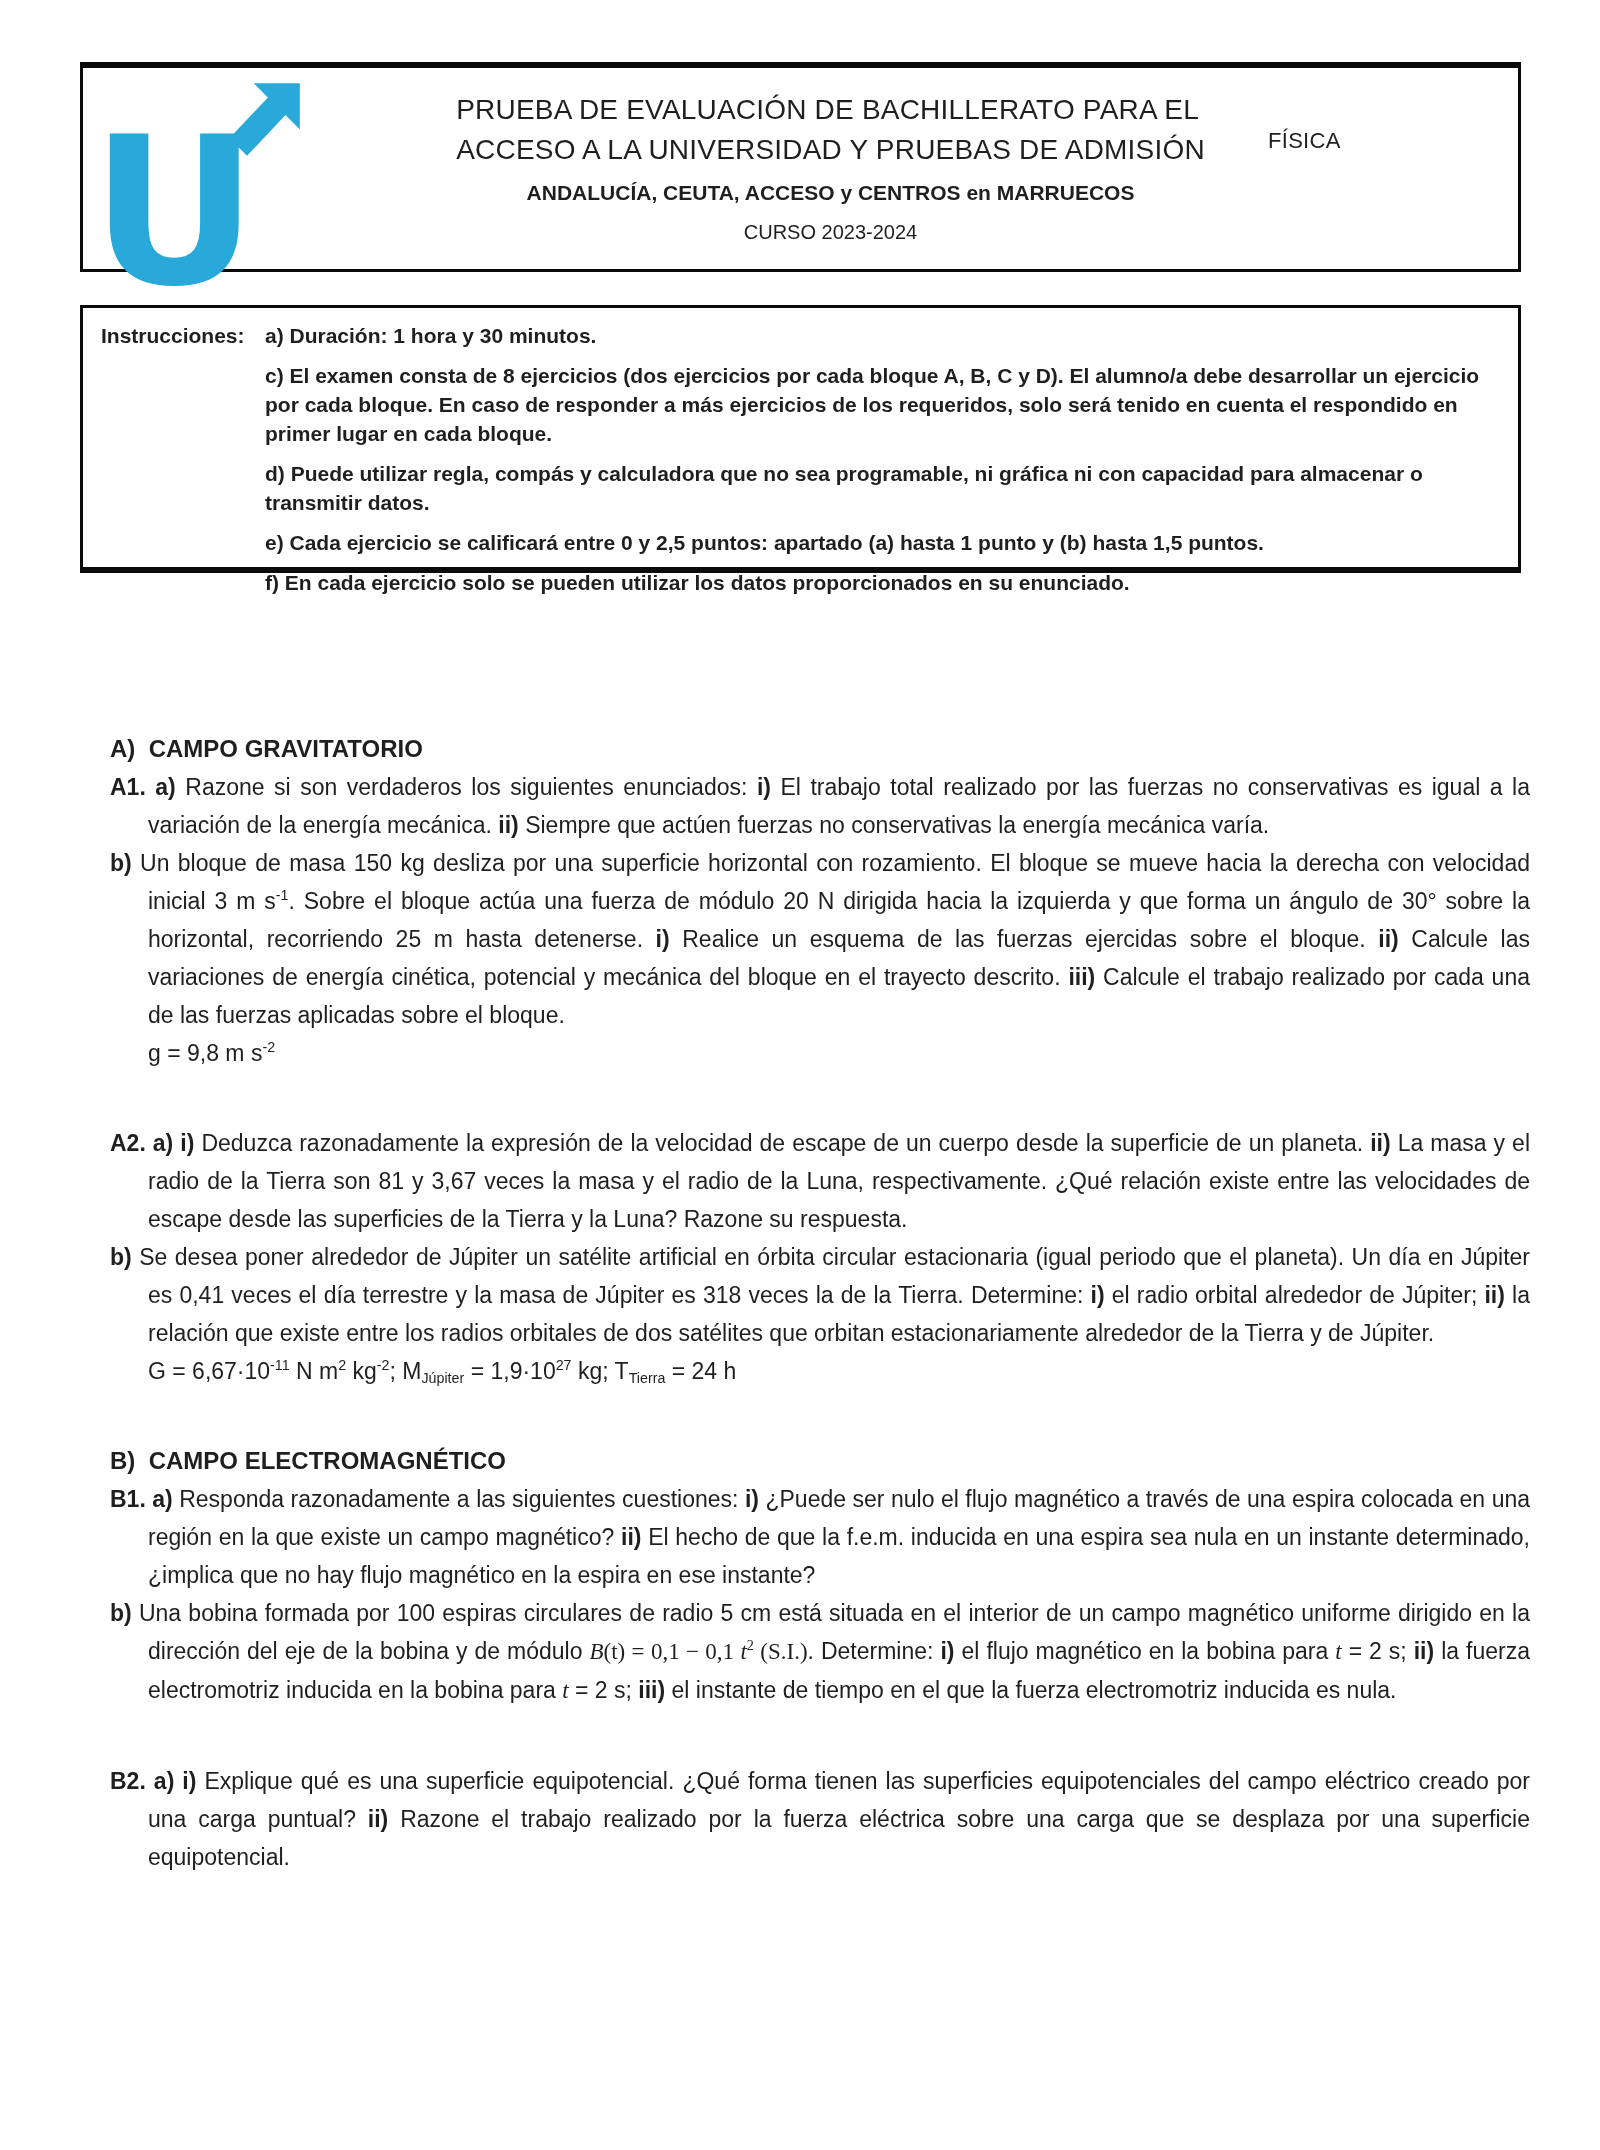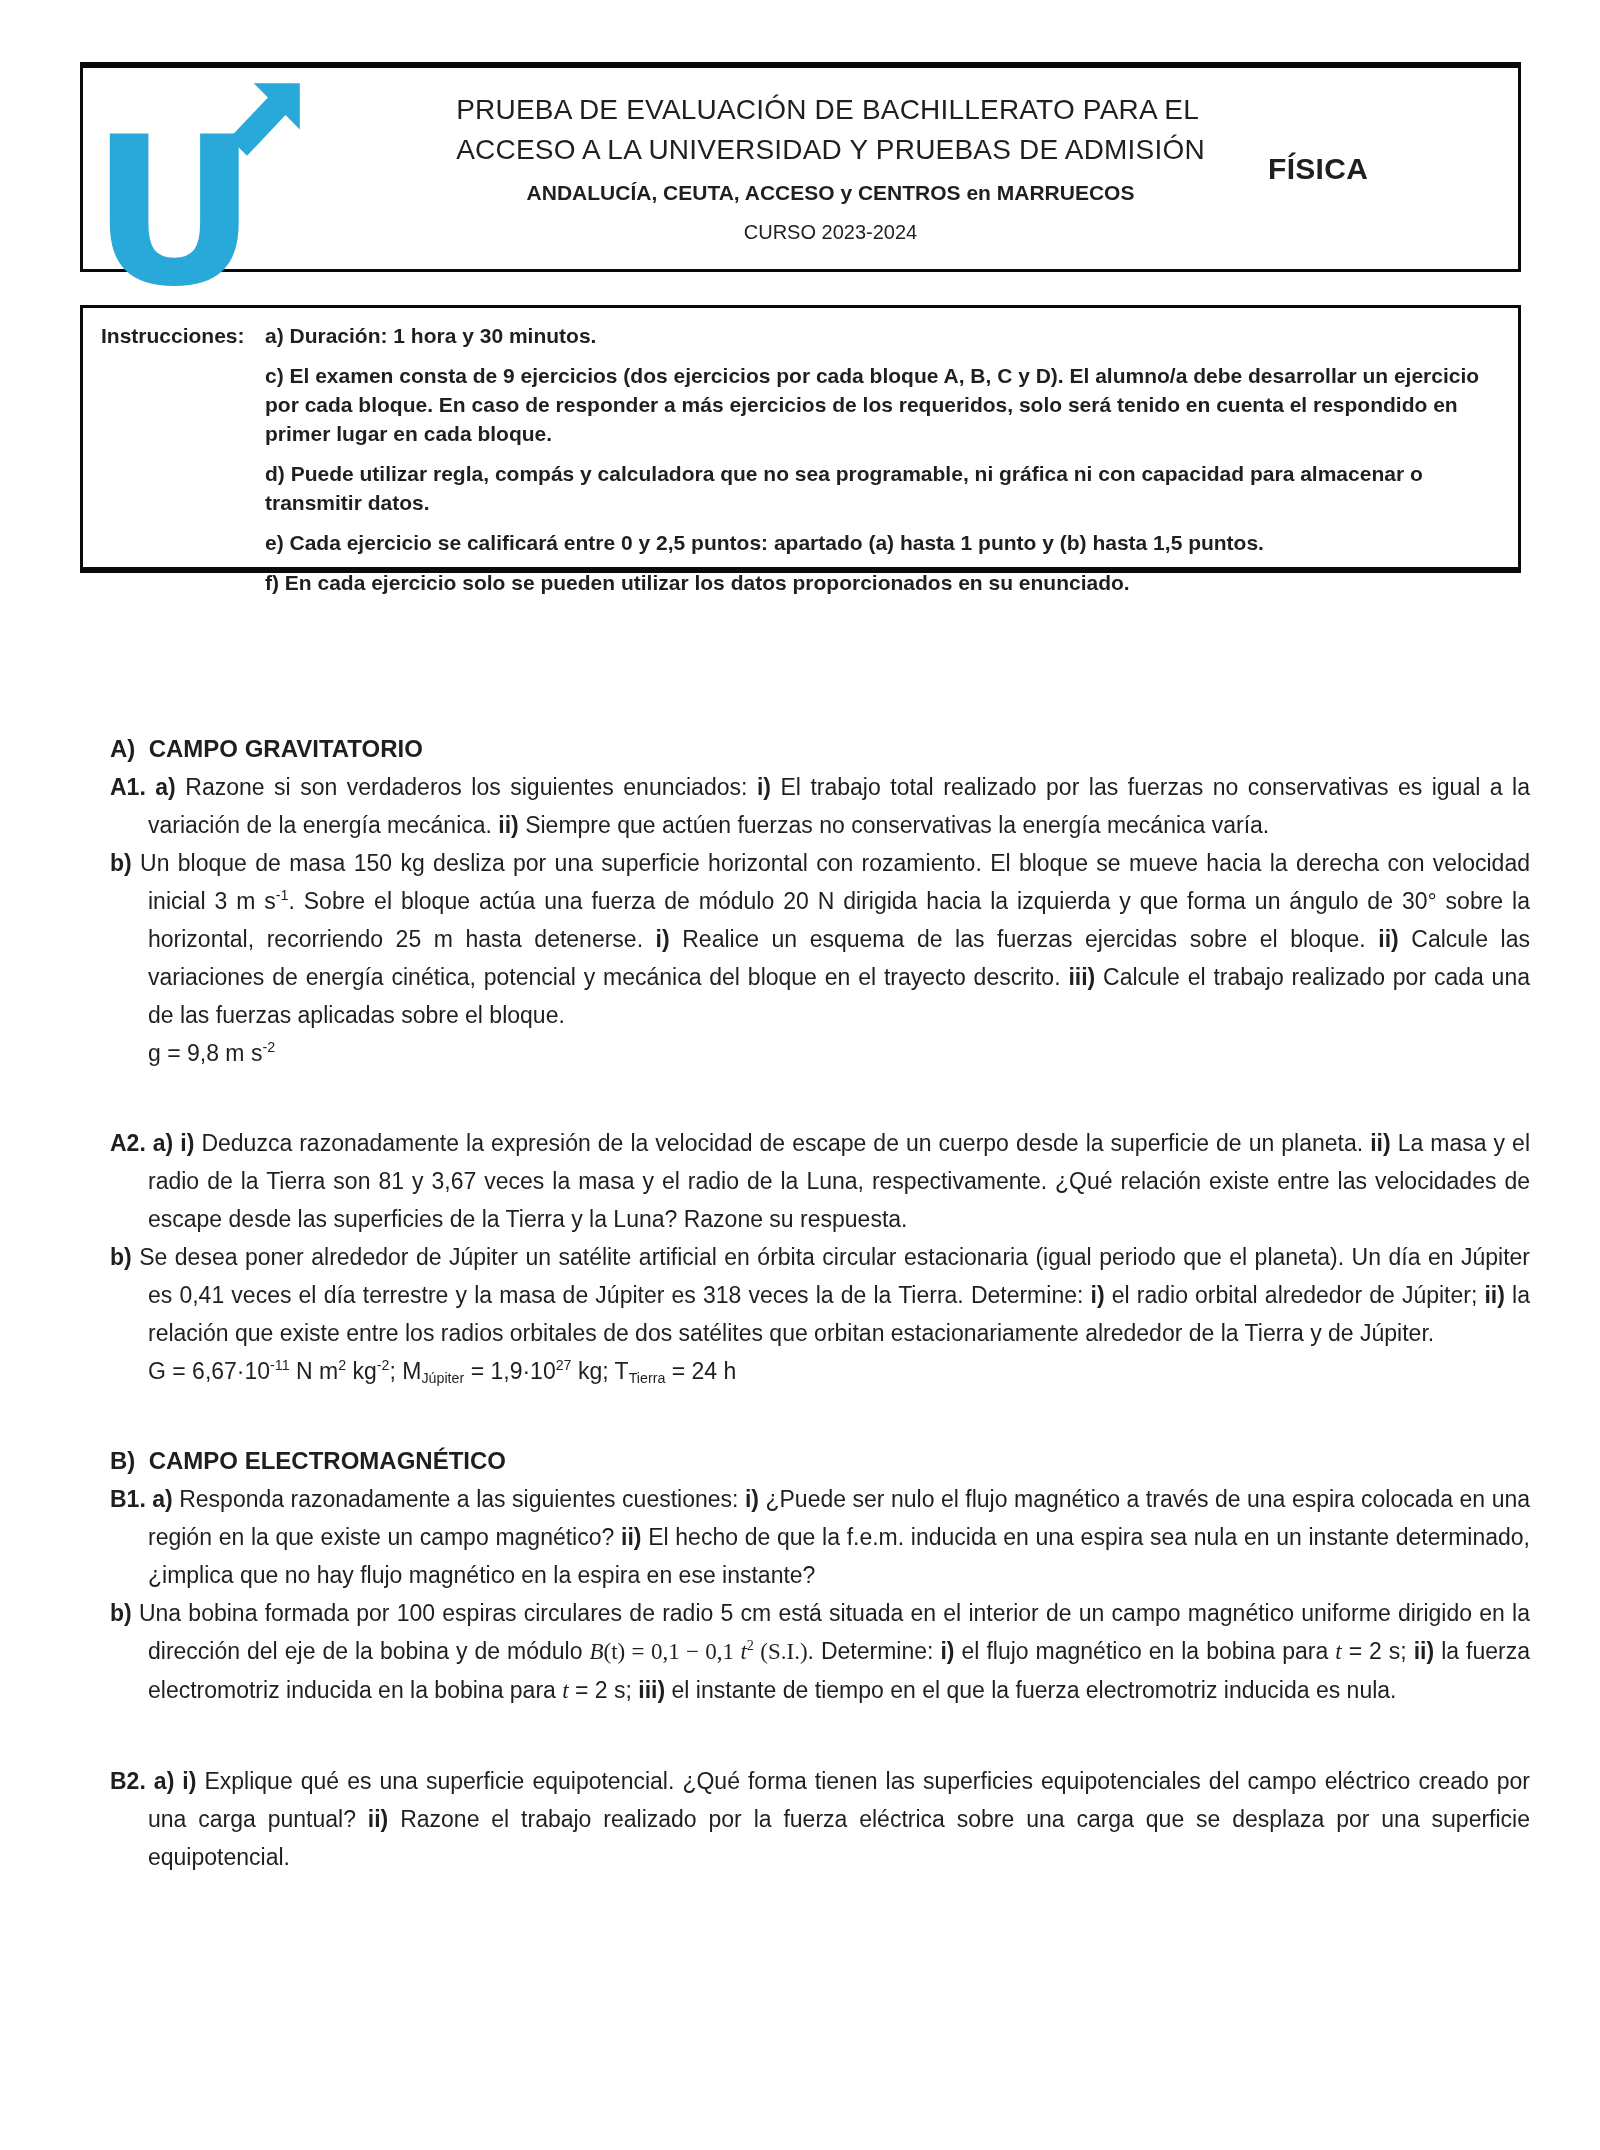--- a/index.html
+++ b/index.html
@@ -23,21 +23,21 @@
     position:absolute;left:8px;bottom:-46px;
     font-family:"DejaVu Sans",sans-serif;font-weight:bold;
     font-size:205px;line-height:1;color:#29a8da;
   }
   .logo-arrow{position:absolute;left:116px;top:2px;width:118px;height:110px;}
   .header-center{flex:1 1 auto;padding-left:60px;padding-top:22px;text-align:center;}
   .title-wrap{display:inline-block;text-align:center;}
   .title-main{display:block;text-align:left;font-weight:normal;font-size:28px;line-height:40px;letter-spacing:0.2px;}
   .region-line{display:block;font-weight:bold;font-size:21px;line-height:26px;margin-top:10px;}
   .course-line{display:block;font-size:20px;line-height:24px;margin-top:14px;}
-  .subject-col{flex:0 0 250px;padding-top:84px;font-weight:bold;font-size:30px;letter-spacing:0.3px;}
+  .subject-col{flex:0 0 250px;padding-top:60px;font-weight:normal;font-size:22px;letter-spacing:0.3px;}
 
   
   .instructions-box{
     position:absolute;left:80px;top:305px;width:1441px;height:268px;
     border:3px solid #0a0a0a;border-bottom-width:6px;box-sizing:border-box;
     display:flex;padding:13px 18px 8px 18px;background:#ffffff;
   }
   .instr-label{flex:0 0 150px;font-weight:bold;font-size:21px;line-height:29px;}
   .instr-items{flex:1 1 auto;padding-left:14px;}
   .instr-item{
@@ -85,21 +85,21 @@
         <span class="course-line">CURSO 2023-2024</span>
       </span>
     </div>
     <div class="subject-col">FÍSICA</div>
   </div>
 
   <div class="instructions-box">
     <div class="instr-label">Instrucciones:</div>
     <div class="instr-items">
         <div class="instr-item">a) Duración: 1 hora y 30 minutos.</div>
-        <div class="instr-item">c) El examen consta de 9 ejercicios (dos ejercicios por cada bloque A, B, C y D). El alumno/a debe desarrollar un ejercicio por cada bloque.  En caso de responder a más ejercicios de los requeridos, solo será tenido en cuenta el respondido en primer lugar en cada bloque.</div>
+        <div class="instr-item">c) El examen consta de 8 ejercicios (dos ejercicios por cada bloque A, B, C y D). El alumno/a debe desarrollar un ejercicio por cada bloque.  En caso de responder a más ejercicios de los requeridos, solo será tenido en cuenta el respondido en primer lugar en cada bloque.</div>
         <div class="instr-item">d) Puede utilizar regla, compás y calculadora que no sea programable, ni gráfica ni con capacidad para almacenar o transmitir datos.</div>
         <div class="instr-item">e) Cada ejercicio se calificará entre 0 y 2,5 puntos: apartado (a) hasta 1 punto y (b) hasta 1,5 puntos.</div>
         <div class="instr-item">f) En cada ejercicio solo se pueden utilizar los datos proporcionados en su enunciado.</div>
       </div>
   </div>
 
   <div class="content">
       <div class="heading">A)  CAMPO GRAVITATORIO</div>
       <div class="para"><b>A1. a)</b> Razone si son verdaderos los siguientes enunciados: <b>i)</b> El trabajo total realizado por las fuerzas no conservativas es igual a la variación de la energía mecánica. <b>ii)</b> Siempre que actúen fuerzas no conservativas la energía mecánica varía.</div>
       <div class="para"><b>b)</b> Un bloque de masa 150 kg desliza por una superficie horizontal con rozamiento. El bloque se mueve hacia la derecha con velocidad inicial 3 m s<sup>-1</sup>. Sobre el bloque actúa una fuerza de módulo 20 N dirigida hacia la izquierda y que forma un ángulo de 30° sobre la horizontal, recorriendo 25 m hasta detenerse. <b>i)</b> Realice un esquema de las fuerzas ejercidas sobre el bloque. <b>ii)</b> Calcule las variaciones de energía cinética, potencial y mecánica del bloque en el trayecto descrito. <b>iii)</b> Calcule el trabajo realizado por cada una de las fuerzas aplicadas sobre el bloque.</div>

